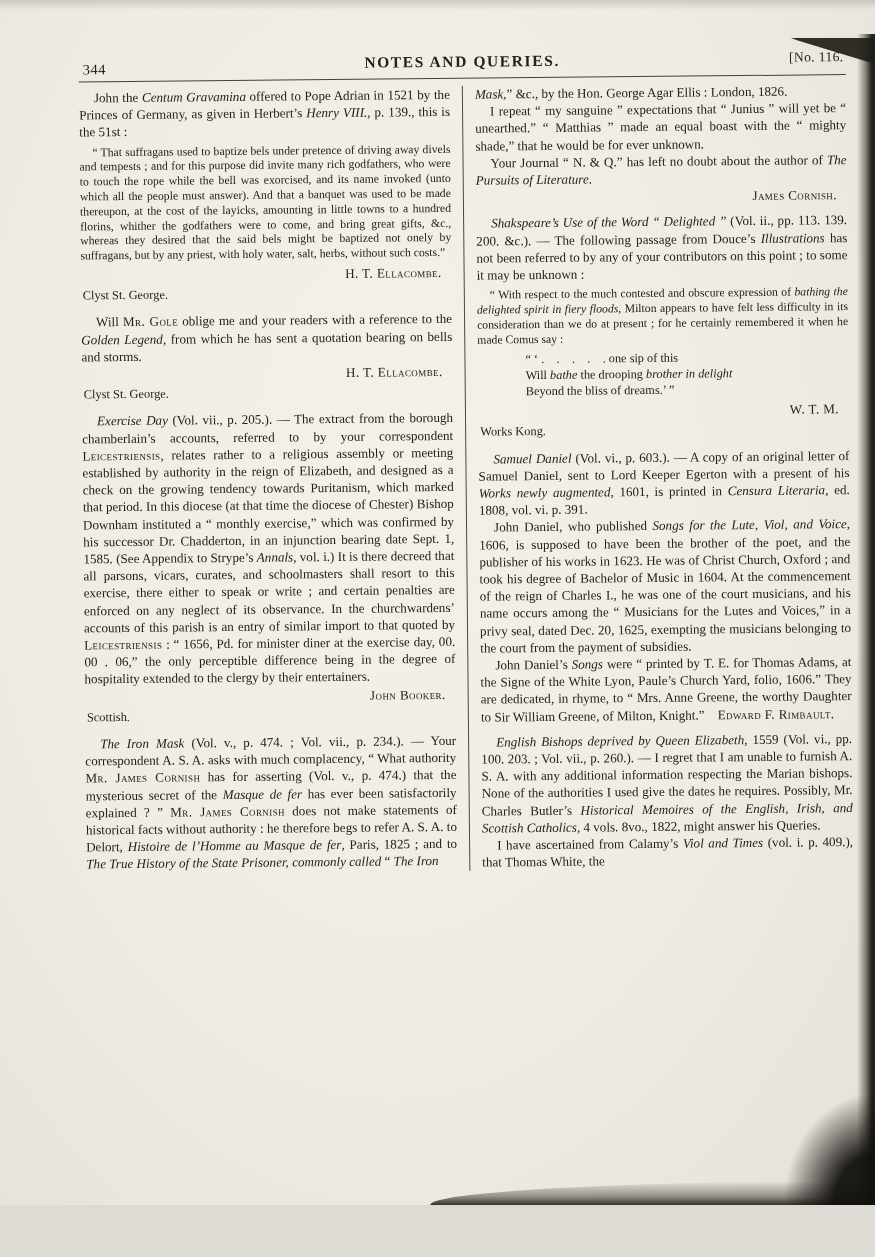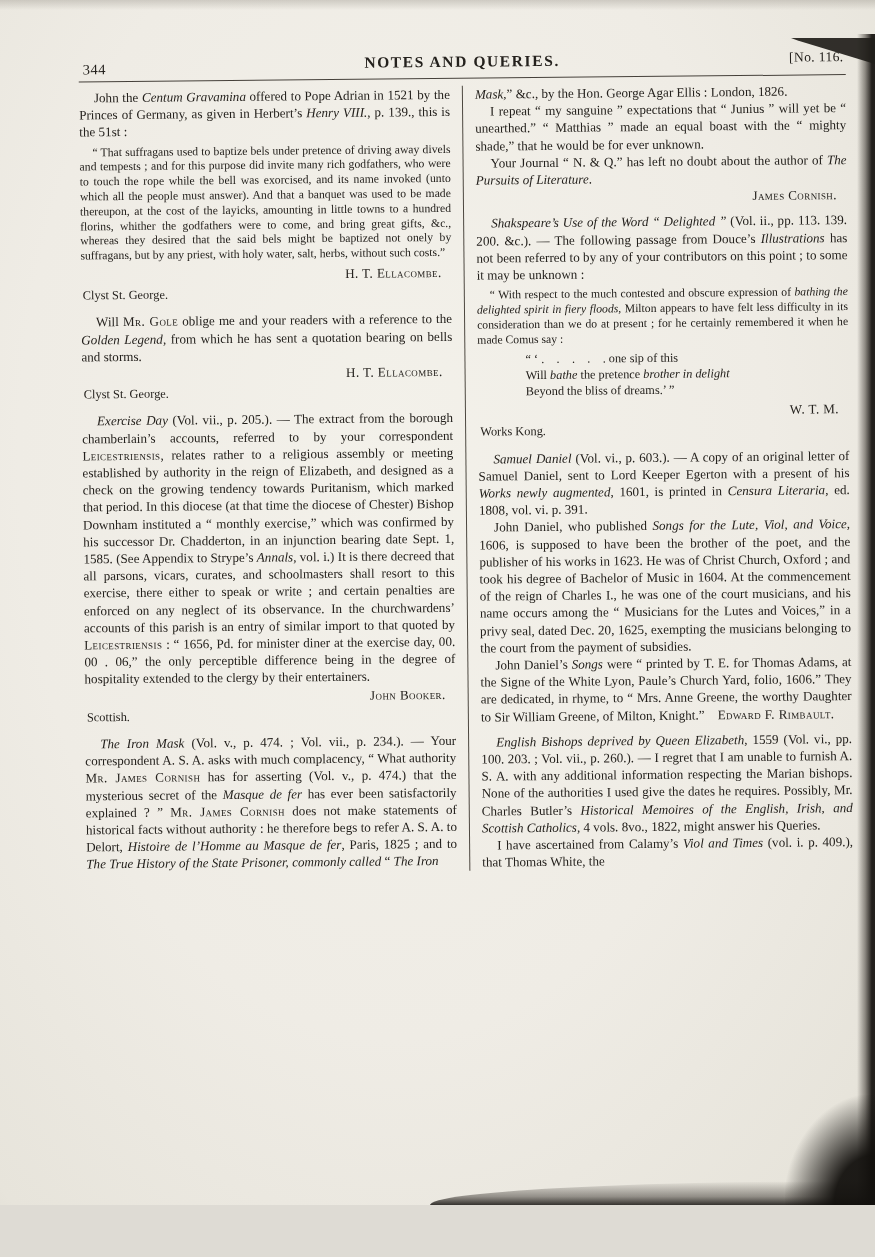--- a/index.html
+++ b/index.html
@@ -125,21 +125,21 @@
       <div class="column-rule"></div>
       <section class="column">
           <div class="block para para-cont"><span class="run-i">Mask,</span><span class="run-n">” &amp;c., by the Hon. George Agar Ellis : London, 1826.</span></div>
           <div class="block para"><span class="run-n">I repeat “ my sanguine ” expectations that “ Junius ” will yet be “ unearthed.”  “ Matthias ” made an equal boast with the “ mighty shade,” that he would be for ever unknown.</span></div>
           <div class="block para"><span class="run-n">Your Journal “ N. &amp; Q.” has left no doubt about the author of </span><span class="run-i">The Pursuits of Literature</span><span class="run-n">.</span></div>
           <div class="block sig"><span class="run-sc">James Cornish.</span></div>
           <div class="block para para-new"><span class="run-i">Shakspeare’s Use of the Word “ Delighted ”</span><span class="run-n"> (Vol. ii., pp. 113. 139. 200. &amp;c.). — The following passage from Douce’s </span><span class="run-i">Illustrations</span><span class="run-n"> has not been referred to by any of your contributors on this point ; to some it may be unknown :</span></div>
           <div class="block quote"><span class="run-n">“ With respect to the much contested and obscure expression of </span><span class="run-i">bathing the delighted spirit in fiery floods</span><span class="run-n">, Milton appears to have felt less difficulty in its consideration than we do at present ; for he certainly remembered it when he made Comus say :</span></div>
           <div class="block verse">
             <div class="verse-line"><span class="run-n">“ ‘ .  .  .  .  . one sip of this</span></div>
-            <div class="verse-line"><span class="run-n">Will </span><span class="run-i">bathe</span><span class="run-n"> the pretence </span><span class="run-i">brother in delight</span></div>
+            <div class="verse-line"><span class="run-n">Will </span><span class="run-i">bathe</span><span class="run-n"> the drooping </span><span class="run-i">brother in delight</span></div>
             <div class="verse-line"><span class="run-n">Beyond the bliss of dreams.’ ”</span></div>
           </div>
           <div class="block sig"><span class="run-sc">W. T. M.</span></div>
           <div class="block place"><span class="run-n">Works Kong.</span></div>
           <div class="block para para-new"><span class="run-i">Samuel Daniel</span><span class="run-n"> (Vol. vi., p. 603.). — A copy of an original letter of Samuel Daniel, sent to Lord Keeper Egerton with a present of his </span><span class="run-i">Works newly augmented</span><span class="run-n">, 1601, is printed in </span><span class="run-i">Censura Literaria</span><span class="run-n">, ed. 1808, vol. vi. p. 391.</span></div>
           <div class="block para"><span class="run-n">John Daniel, who published </span><span class="run-i">Songs for the Lute, Viol, and Voice</span><span class="run-n">, 1606, is supposed to have been the brother of the poet, and the publisher of his works in 1623.  He was of Christ Church, Oxford ; and took his degree of Bachelor of Music in 1604. At the commencement of the reign of Charles I., he was one of the court musicians, and his name occurs among the “ Musicians for the Lutes and Voices,” in a privy seal, dated Dec. 20, 1625, exempting the musicians belonging to the court from the payment of subsidies.</span></div>
           <div class="block para"><span class="run-n">John Daniel’s </span><span class="run-i">Songs</span><span class="run-n"> were “ printed by T. E. for Thomas Adams, at the Signe of the White Lyon, Paule’s Church Yard, folio, 1606.”  They are dedicated, in rhyme, to “ Mrs. Anne Greene, the worthy Daughter to Sir William Greene, of Milton, Knight.” </span><span class="run-sc">Edward F. Rimbault.</span></div>
           <div class="block para para-new"><span class="run-i">English Bishops deprived by Queen Elizabeth</span><span class="run-n">, 1559 (Vol. vi., pp. 100. 203. ; Vol. vii., p. 260.). — I regret that I am unable to furnish A. S. A. with any additional information respecting the Marian bishops.  None of the authorities I used give the dates he requires.  Possibly, Mr. Charles Butler’s </span><span class="run-i">Historical Memoires of the English, Irish, and Scottish Catholics</span><span class="run-n">, 4 vols. 8vo., 1822, might answer his Queries.</span></div>
           <div class="block para"><span class="run-n">I have ascertained from Calamy’s </span><span class="run-i">Viol and Times</span><span class="run-n"> (vol. i. p. 409.), that Thomas White, the</span></div>
         </section>

